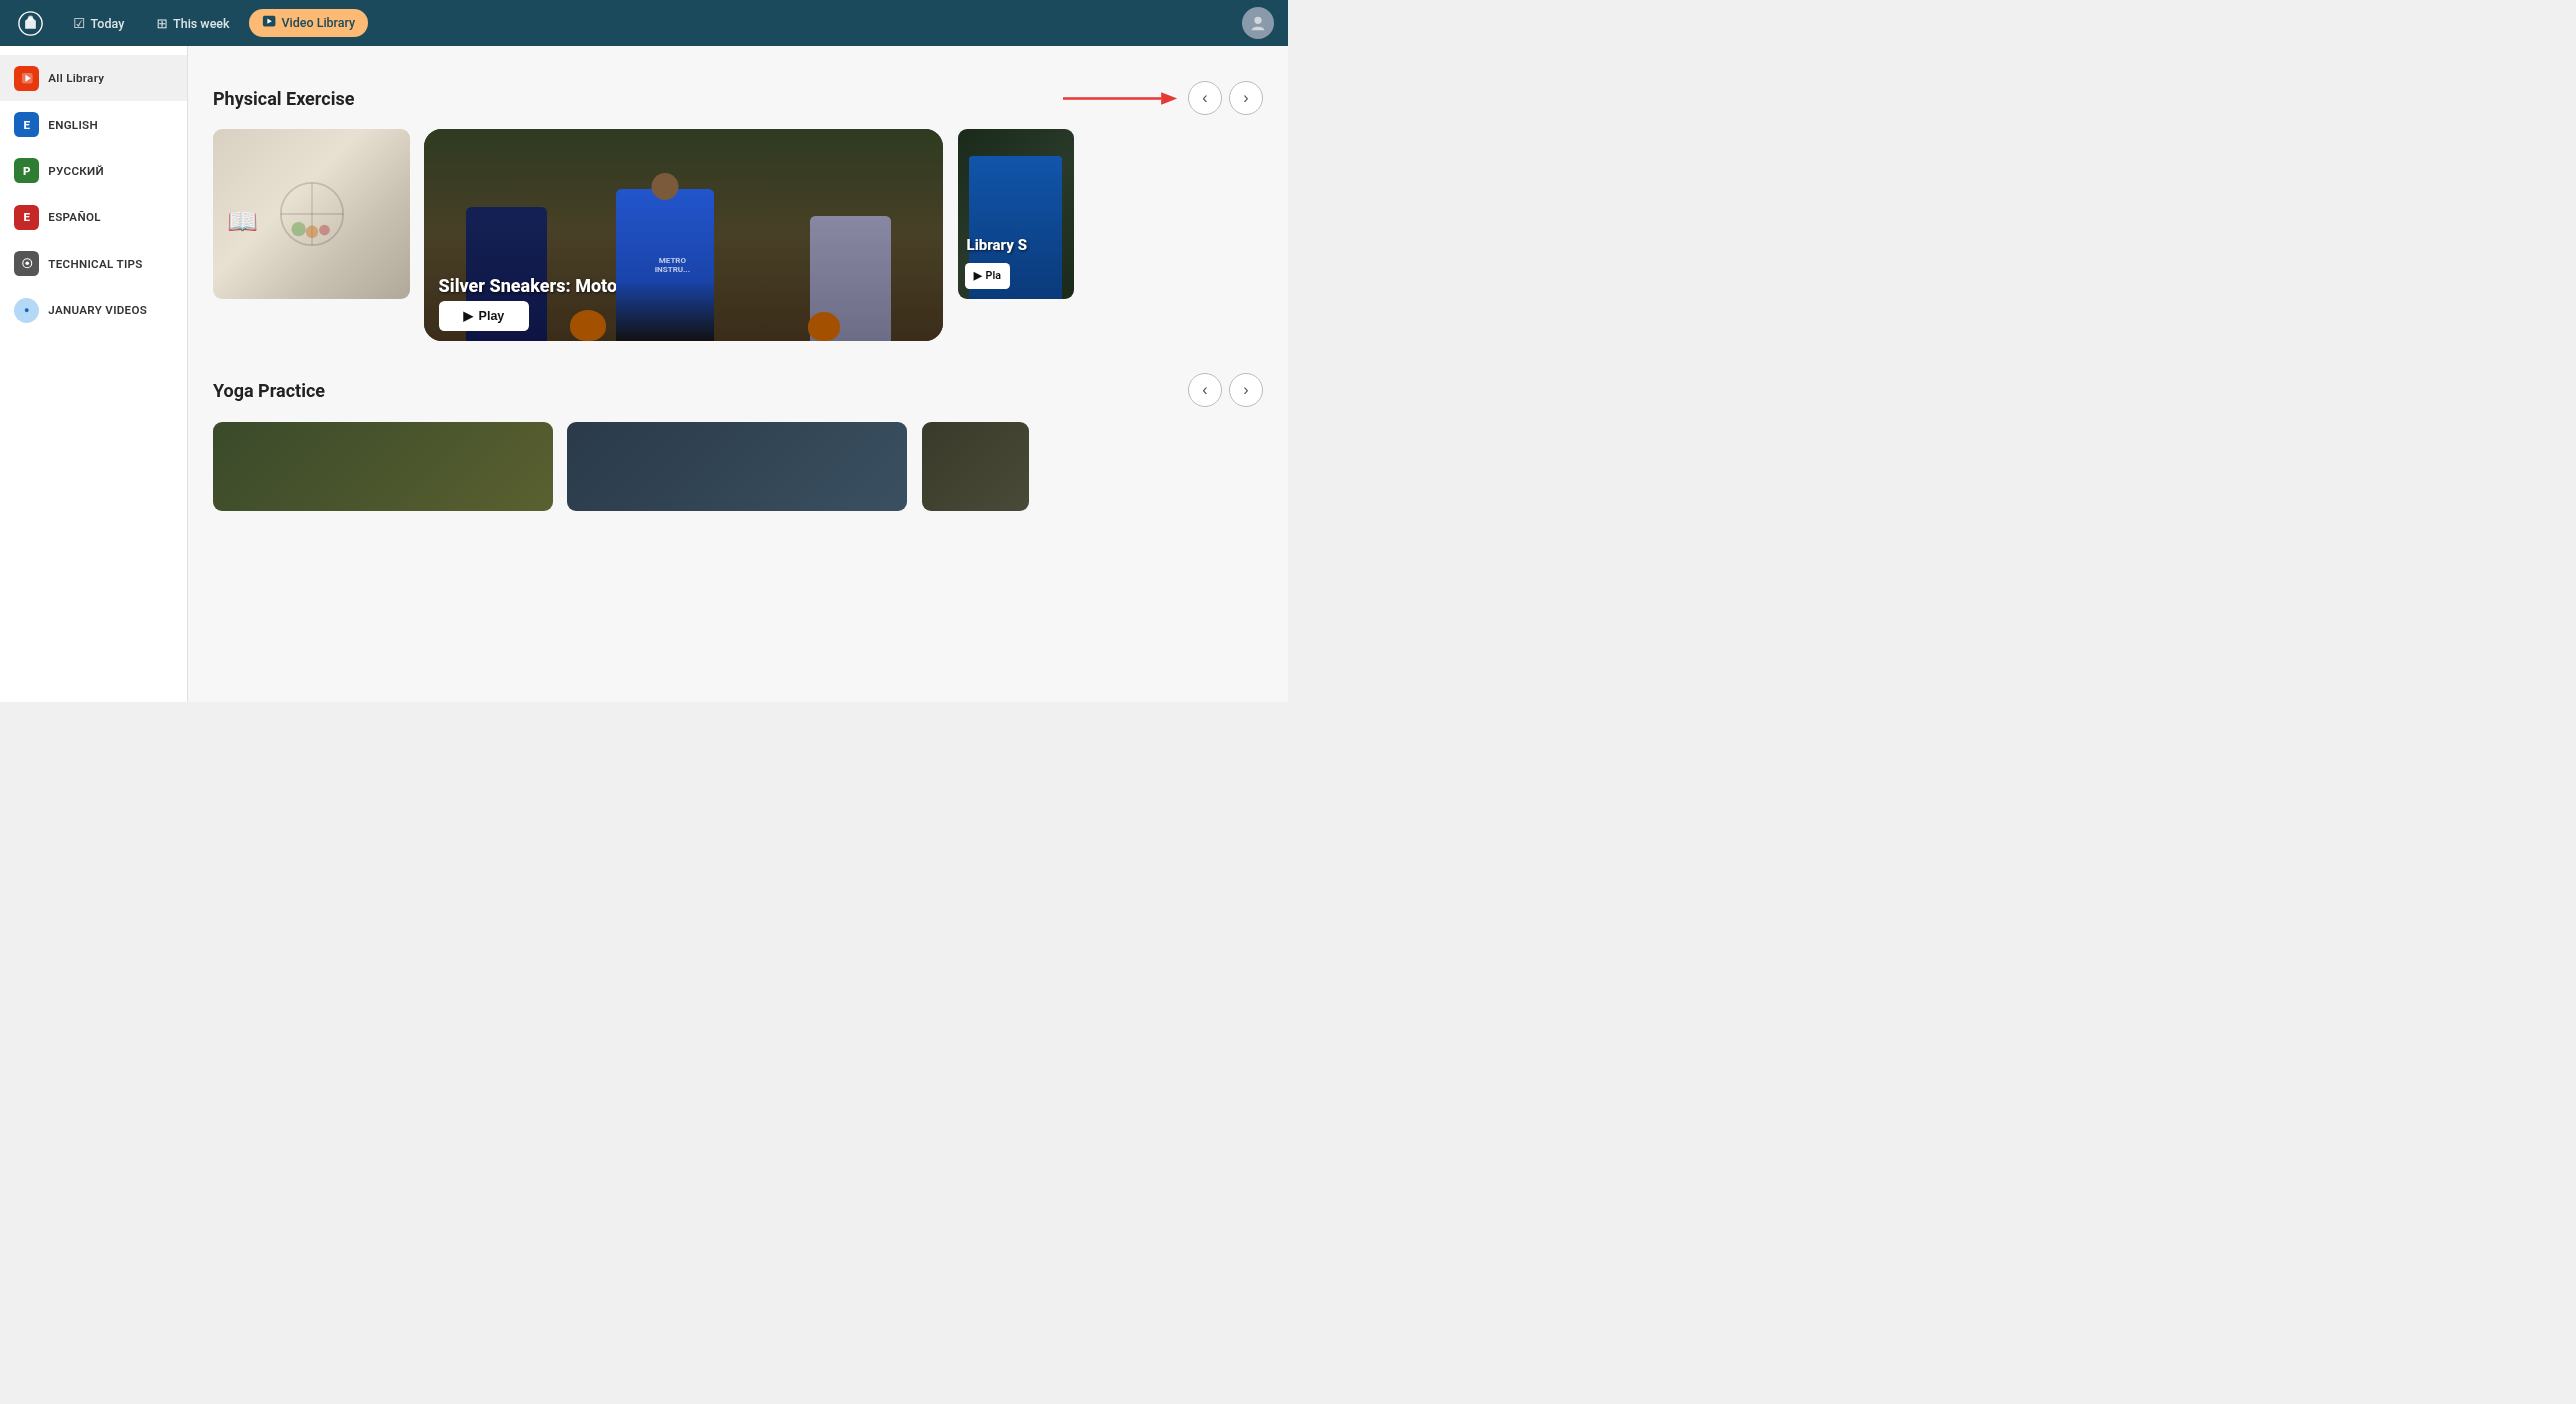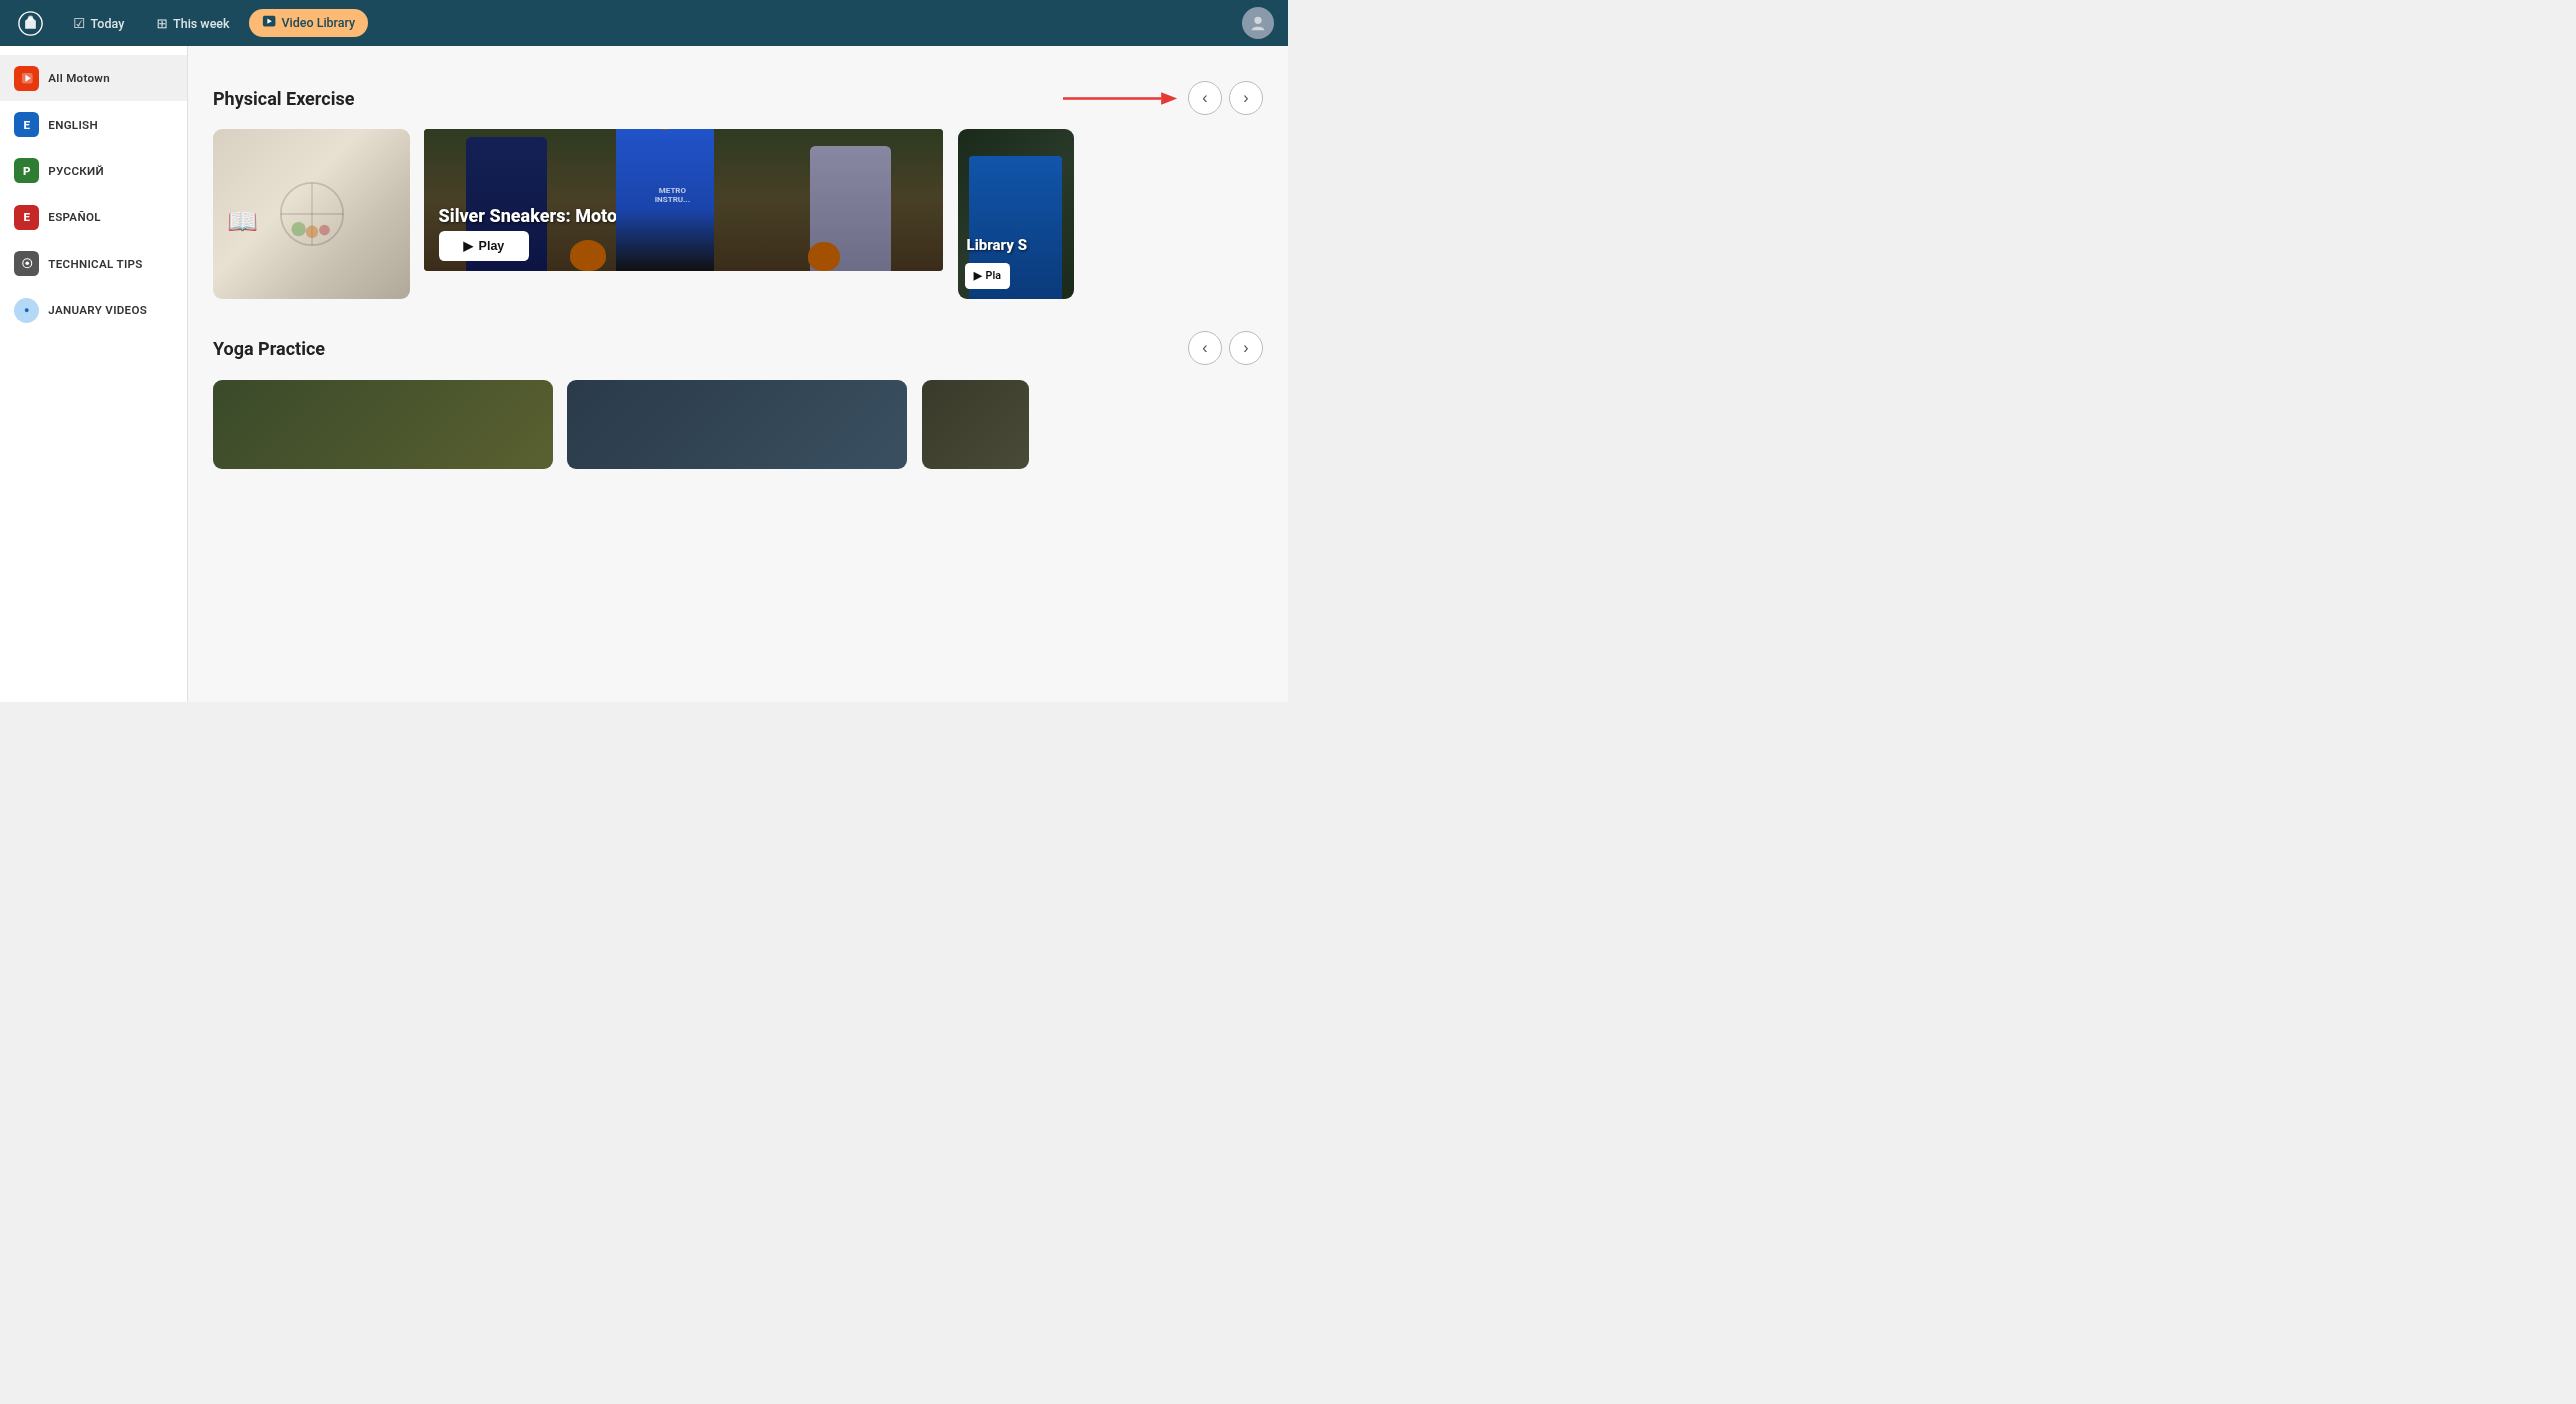--- a/index.html
+++ b/index.html
@@ -128,24 +128,24 @@
 
     
     .video-card {
       border-radius: 9px;
       overflow: hidden;
       position: relative;
       flex-shrink: 0;
       cursor: pointer;
     }
     .video-card-main {
-      width: 519px; height: 142px;
+      width: 519px; height: 212px;
       background: #3a3a3a;
       position: relative;
-      border-radius: 4px;
+      border-radius: 18px;
       overflow: hidden;
     }
     .card-title {
       position: absolute;
       bottom: 45px;
       left: 14.3px;
       color: white;
       font-size: 18px;
       font-weight: 800;
       text-shadow: 0.9px 0.9px 2.7px rgba(0,0,0,0.7);
@@ -258,21 +258,21 @@
 <div class="layout">
 
   <aside class="sidebar">
     <div class="sidebar-item active">
       <div class="sidebar-icon icon-all">
         <svg width="12.5" height="12.5" viewBox="0 0 14 14" fill="none">
           <rect x="1" y="1" width="12" height="12" rx="2" fill="white" opacity="0.3"></rect>
           <polygon points="5,3 11,7 5,11" fill="white"></polygon>
         </svg>
       </div>
-      <span>All Motown</span>
+      <span>All Library</span>
     </div>
 
     <div class="sidebar-item">
       <div class="sidebar-icon icon-english">
         <span style="font-weight:800; font-size:11.6px;">E</span>
       </div>
       <span>ENGLISH</span>
     </div>
 
     <div class="sidebar-item">

